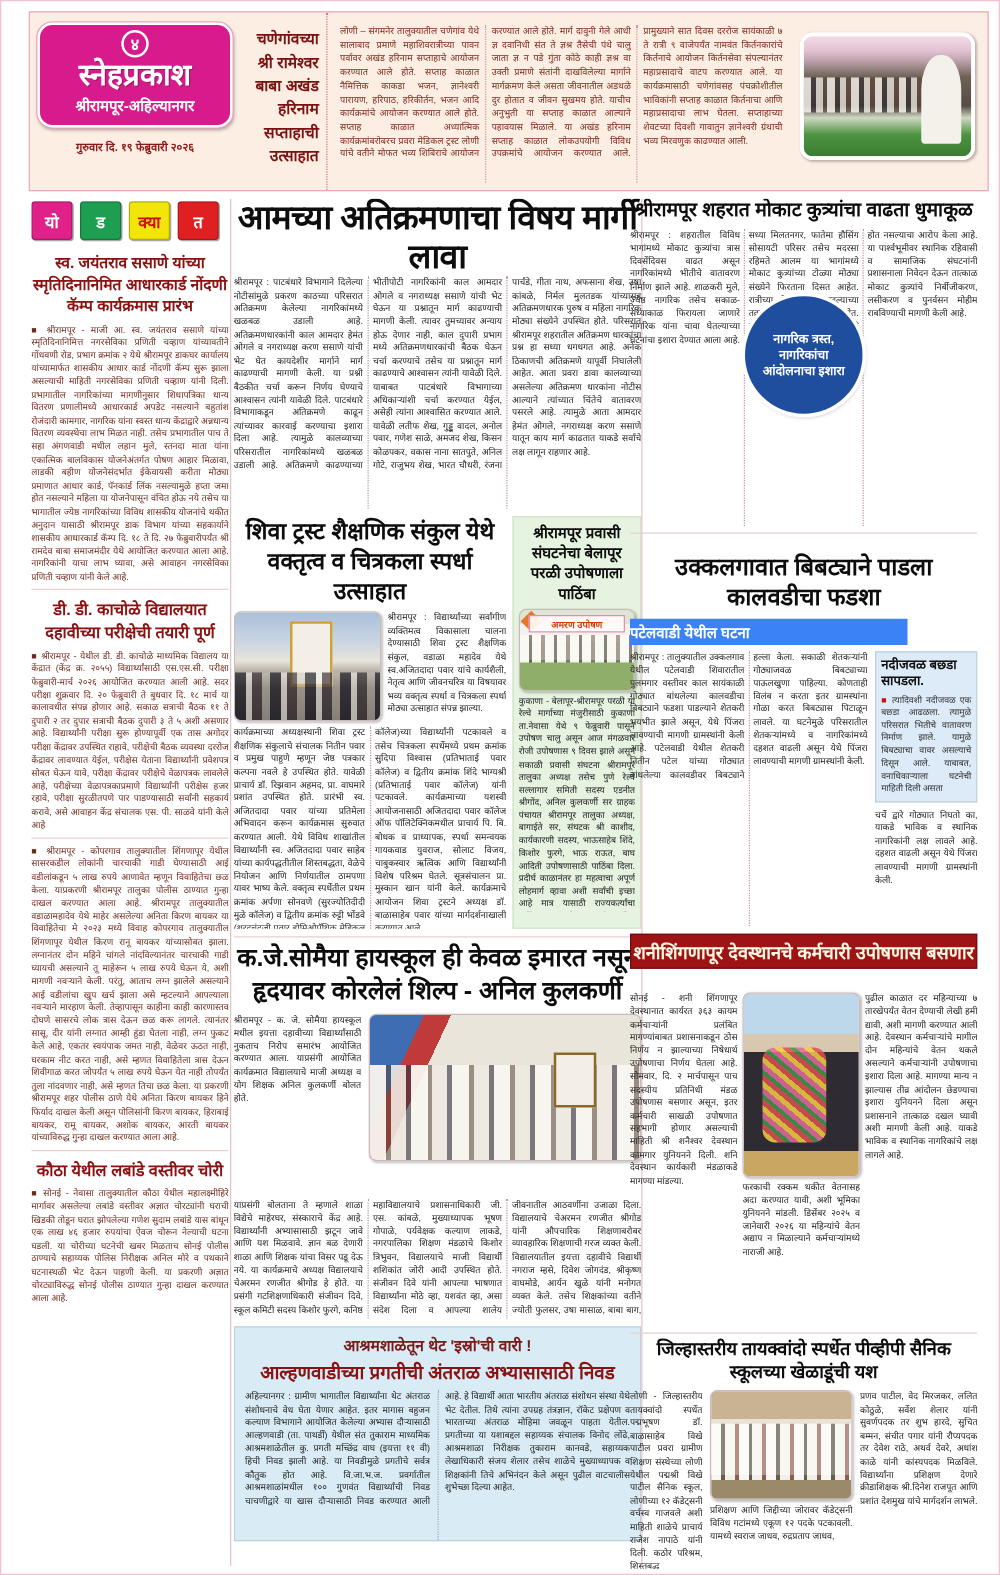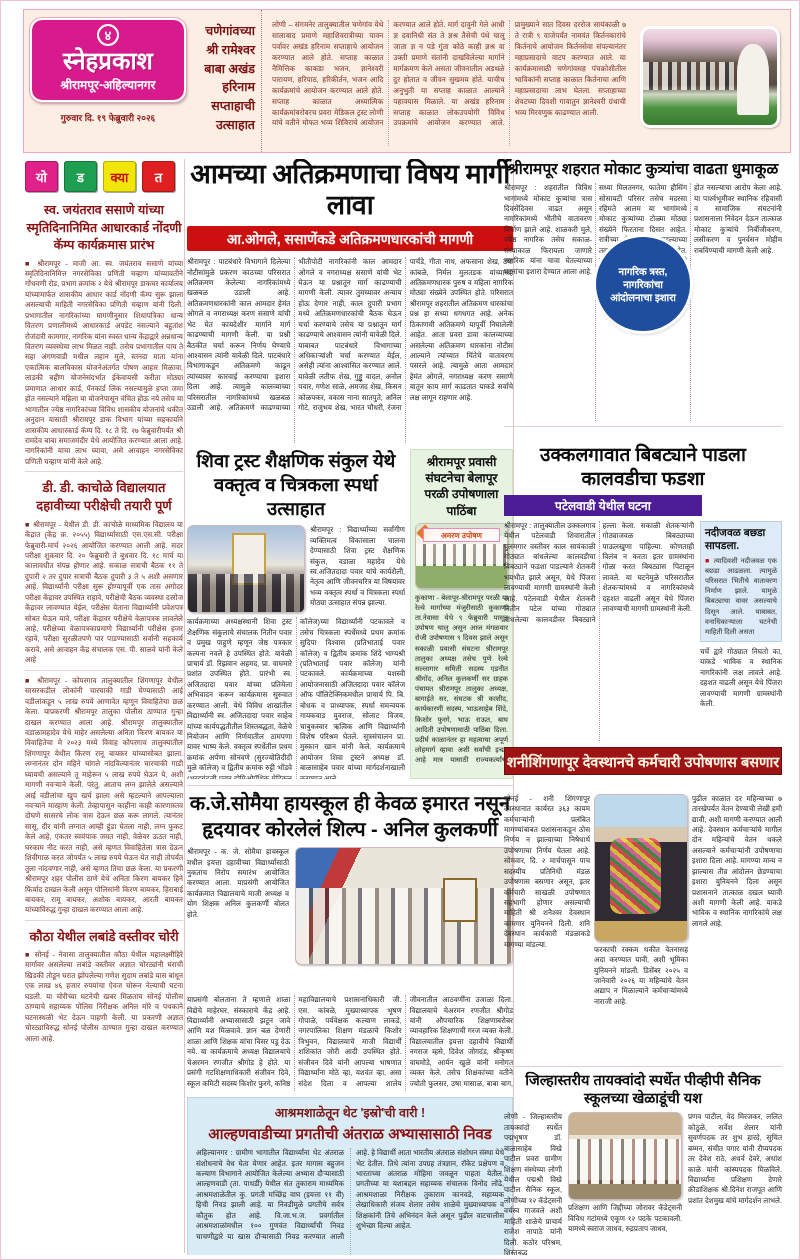--- a/index.html
+++ b/index.html
@@ -76,21 +76,21 @@
 .isro-body{column-count:2;column-gap:12px;column-rule:1px dotted #9ab;font-size:7.2px;line-height:1.45;text-align:justify;height:122px;overflow:hidden}
 
 
 .rightcol{position:absolute;left:503px;top:158px;width:278px;height:1096px;overflow:hidden}
 .dogs{position:relative;margin-bottom:5px}
 .dogs-head{font-size:15.5px;font-weight:bold;text-align:center;color:#0d0d0d;line-height:1.3}
 .dogs-body{column-count:3;column-gap:7px;column-rule:1px dotted #b9a;font-size:7.2px;line-height:1.45;text-align:justify;height:238px;overflow:hidden;margin-top:4px}
 .dogs-badge{position:absolute;left:92px;top:78px;width:94px;height:94px;border-radius:50%;background:#1f4e9e;color:#fff;display:flex;align-items:center;justify-content:center;text-align:center;font-weight:bold;font-size:10px;line-height:1.3;padding:6px;box-shadow:0 0 0 3px #fff,1px 2px 4px rgba(0,0,0,.4)}
 .bibtya{margin-bottom:6px}
 .bib-head{font-size:19px;font-weight:bold;text-align:center;color:#0d0d0d;line-height:1.25;border-top:1px solid #e8cfcf;padding-top:16px}
-.bib-band{background:#4c1d95;color:#fff;font-weight:bold;font-size:12px;text-align:center;width:198px;padding:2px 0;margin:4px 0 5px}
+.bib-band{background:#3b82f6;color:#fff;font-weight:bold;font-size:12px;text-align:left;width:222px;padding:2px 0;margin:4px 0 5px}
 .bib-row{display:flex;gap:6px}
 .bib-body{width:190px;column-count:2;column-gap:7px;column-rule:1px dotted #b9a;font-size:7.2px;line-height:1.45;text-align:justify;height:220px;overflow:hidden}
 .bib-side{flex:1}
 .bib-box{background:#dcebf7;border:1px solid #bccfdd;padding:4px}
 .bib-box-title{font-weight:bold;font-size:10.5px;line-height:1.3;color:#111}
 .bib-box-body{font-size:7px;line-height:1.45;margin-top:3px;text-align:justify;color:#333}
 .bib-box-body::first-letter{color:#cc1010}
 .bib-side-text{font-size:7.2px;line-height:1.45;margin-top:5px;text-align:justify;overflow:hidden;max-height:92px}
 .shani{margin-bottom:6px}
 .shani-band{background:#9e1414;color:#fdf6e3;font-weight:bold;font-size:14.5px;text-align:center;padding:3px 0;border:1px solid #6d0d0d}
@@ -158,21 +158,20 @@
       <div class="la-body h3a">■ श्रीरामपूर - कोपरगाव तालुक्यातील शिंगणापूर येथील सासरकडील लोकांनी चारचाकी गाडी घेण्यासाठी आई वडीलांकडून ५ लाख रुपये आणावेत म्हणून विवाहितेचा छळ केला. याप्रकरणी श्रीरामपूर तालुका पोलीस ठाण्यात गुन्हा दाखल करण्यात आला आहे. श्रीरामपूर तालुक्यातील वडाळामहादेव येथे माहेर असलेल्या अनिता किरण बायकर या विवाहितेचा मे २०२३ मध्ये विवाह कोपरगाव तालुक्यातील शिंगणापूर येथील किरण रानू बायकर यांच्यासोबत झाला. लग्नानंतर दोन महिने चांगले नांदविल्यानंतर चारचाकी गाडी घ्यायची असल्याने तू माहेरून ५ लाख रुपये घेऊन ये, अशी मागणी नवऱ्याने केली. परंतु, आताच लग्न झालेले असल्याने आई वडीलांचा खुप खर्च झाला असे म्हटल्याने आपल्याला नवऱ्याने मारहाण केली. तेव्हापासून काहीना काही कारणास्तव दोघणे सासरचे लोक त्रास देऊन छळ करू लागले. त्यानंतर सासू, दीर यांनी लग्नात आम्ही हुंडा घेतला नाही, लग्न फुकट केले आहे, एकतर स्वयंपाक जमत नाही, वेळेवर ऊठत नाही, घरकाम नीट करत नाही, असे म्हणत विवाहितेला त्रास देऊन शिवीगाळ करत जोपर्यंत ५ लाख रुपये घेऊन येत नाही तोपर्यंत तुला नांदवणार नाही, असे म्हणत तिचा छळ केला. या प्रकरणी श्रीरामपूर शहर पोलीस ठाणे येथे अनिता किरण बायकर हिने फिर्याद दाखल केली असून पोलिसांनी किरण बायकर, हिराबाई बायकर, रामू बायकर, अशोक बायकर, आरती बायकर यांच्याविरुद्ध गुन्हा दाखल करण्यात आला आहे.</div>
     </div>
     <div class="la">
       <div class="la-head">कौठा येथील लबांडे वस्तीवर चोरी</div>
       <div class="la-body h4a">■ सोनई - नेवासा तालुक्यातील कौठा येथील महालक्ष्मीहिरे मार्गावर असलेल्या लबांडे वस्तीवर अज्ञात चोरट्यांनी घराची खिडकी तोडून घरात झोपलेल्या गणेश सुदाम लबांडे यास बांधून एक लाख ४६ हजार रुपयांचा ऐवज चोरून नेल्याची घटना घडली. या चोरीच्या घटनेची खबर मिळताच सोनई पोलीस ठाण्याचे सहाय्यक पोलिस निरीक्षक अनिल मोरे व पथकाने घटनास्थळी भेट देऊन पाहणी केली. या प्रकरणी अज्ञात चोरट्याविरुद्ध सोनई पोलीस ठाण्यात गुन्हा दाखल करण्यात आला आहे.</div>
     </div>
   </div>
 
   <div class="centercol">
     <div class="main-head">आमच्या अतिक्रमणाचा विषय मार्गी लावा</div>
-    <div class="red-band">आ.ओगले, ससाणेंकडे अतिक्रमणधारकांची मागणी</div>
     <div class="main-body">श्रीरामपूर : पाटबंधारे विभागाने दिलेल्या नोटीसांमुळे प्रकरण काठच्या परिसरात अतिक्रमण केलेल्या नागरिकांमध्ये खळबळ उडाली आहे. अतिक्रमणधारकांनी काल आमदार हेमंत ओगले व नगराध्यक्ष करण ससाणे यांची भेट घेत कायदेशीर मार्गाने मार्ग काढण्याची मागणी केली. या प्रश्नी बैठकीत चर्चा करून निर्णय घेण्याचे आश्वासन त्यांनी यावेळी दिले. पाटबंधारे विभागाकडून अतिक्रमणे काढून त्यांच्यावर कारवाई करण्याचा इशारा दिला आहे. त्यामुळे कालव्याच्या परिसरातील नागरिकांमध्ये खळबळ उडाली आहे. अतिक्रमणे काढण्याच्या भीतीपोटी नागरिकांनी काल आमदार ओगले व नगराध्यक्ष ससाणे यांची भेट घेऊन या प्रश्नातून मार्ग काढण्याची मागणी केली. त्यावर तुमच्यावर अन्याय होऊ देणार नाही, काल दुपारी प्रभाग मध्ये अतिक्रमणधारकांची बैठक घेऊन चर्चा करण्याचे तसेच या प्रश्नातून मार्ग काढण्याचे आश्वासन त्यांनी यावेळी दिले. याबाबत पाटबंधारे विभागाच्या अधिकाऱ्यांशी चर्चा करण्यात येईल, असेही त्यांना आश्वासित करण्यात आले. यावेळी लतीफ शेख, गुड्डू वादल, अनोल पवार, गणेश साळे, अमजद शेख, किसन कोळपकर, वकास नाना सातपुते, अनिल गोटे, राजुभय शेख, भारत चौधरी, रंजना पार्चंडे, गीता नाथ, अफसाना शेख, उषा कांबळे, निर्मल मुलतडक यांच्यासह अतिक्रमणधारक पुरुष व महिला नागरिक मोठ्या संख्येने उपस्थित होते. परिसरात श्रीरामपूर शहरातील अतिक्रमण धारकांचा प्रश्न हा सध्या धगधगत आहे. अनेक ठिकाणची अतिक्रमणे यापूर्वी निघालेली आहेत. आता प्रवरा डावा कालव्याच्या असलेल्या अतिक्रमण धारकांना नोटीस आल्याने त्यांच्यात चिंतेचे वातावरण पसरले आहे. त्यामुळे आता आमदार हेमंत ओगले, नगराध्यक्ष करण ससाणे यातून काय मार्ग काढतात याकडे सर्वांचे लक्ष लागून राहणार आहे.</div>
 
     <div class="mid-row">
       <div class="shiva">
         <div class="shiva-head">शिवा ट्रस्ट शैक्षणिक संकुल येथे वक्तृत्व व चित्रकला स्पर्धा उत्साहात</div>
         <div class="shiva-row">
           <div class="ph ph-shiva"></div>
           <div class="shiva-side">श्रीरामपूर : विद्यार्थ्यांच्या सर्वांगीण व्यक्तिमत्व विकासाला चालना देण्यासाठी शिवा ट्रस्ट शैक्षणिक संकुल, वडाळा महादेव येथे स्व.अजितदादा पवार यांचे कार्यशैली, नेतृत्व आणि जीवनचरित्र या विषयावर भव्य वक्तृत्व स्पर्धा व चित्रकला स्पर्धा मोठ्या उत्साहात संपन्न झाल्या.</div>
         </div>
         <div class="shiva-body">कार्यक्रमाच्या अध्यक्षस्थानी शिवा ट्रस्ट शैक्षणिक संकुलाचे संचालक नितीन पवार व प्रमुख पाहुणे म्हणून जेष्ठ पत्रकार कल्पना नवले हे उपस्थित होते. यावेळी प्राचार्य डॉ. रिझवान अहमद, प्रा. वाघमारे प्रशांत उपस्थित होते. प्रारंभी स्व. अजितदादा पवार यांच्या प्रतिमेला अभिवादन करून कार्यक्रमास सुरुवात करण्यात आली. येथे विविध शाखांतील विद्यार्थ्यांनी स्व. अजितदादा पवार साहेब यांच्या कार्यपद्धतीतील शिस्तबद्धता, वेळेचे नियोजन आणि निर्णयातील ठामपणा यावर भाष्य केले. वक्तृत्व स्पर्धेतील प्रथम क्रमांक अर्पणा सोनवणे (सुरज्योतिदीदी मुळे कॉलेज) व द्वितीय क्रमांक रुट्टी भोंडवे (शरदचंद्रजी पवार होमिओपॅथिक मेडिकल कॉलेज)च्या विद्यार्थ्यांनी पटकावले व तसेच चित्रकला स्पर्धेमध्ये प्रथम क्रमांक सुदिपा विश्वास (प्रतिभाताई पवार कॉलेज) व द्वितीय क्रमांक शिंदे भाग्यश्री (प्रतिभाताई पवार कॉलेज) यांनी पटकावले. कार्यक्रमाच्या यशस्वी आयोजनासाठी अजितदादा पवार कॉलेज ऑफ पॉलिटेक्निकमधील प्राचार्य पि. बि. बोधक व प्राध्यापक, स्पर्धा समन्वयक गायकवाड युवराज, सोलाट विजय, चाबुकस्वार ऋत्विक आणि विद्यार्थ्यांनी विशेष परिश्रम घेतले. सूत्रसंचालन प्रा. मुस्कान खान यांनी केले. कार्यक्रमाचे आयोजन शिवा ट्रस्टने अध्यक्ष डॉ. बाळासाहेब पवार यांच्या मार्गदर्शनाखाली करण्यात आले.</div>

